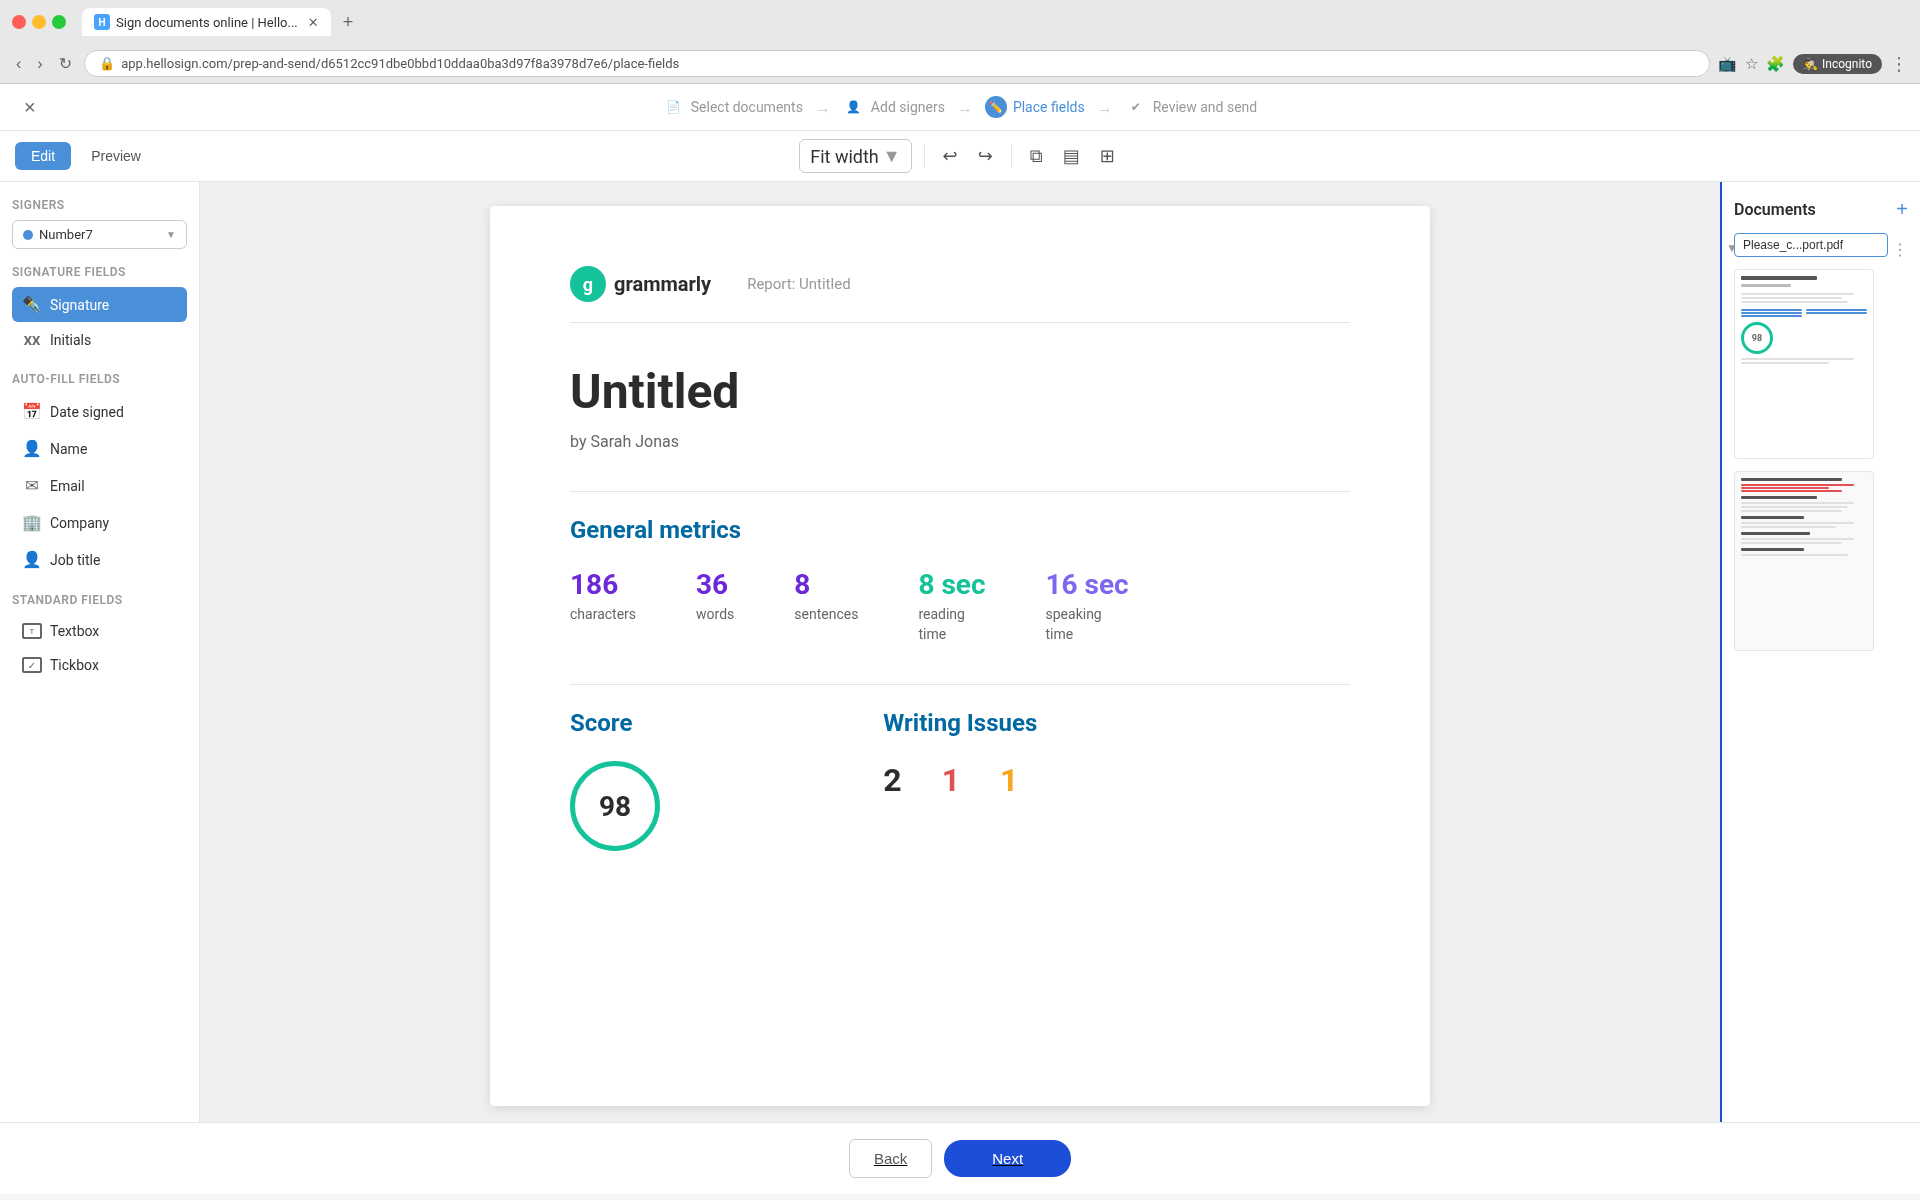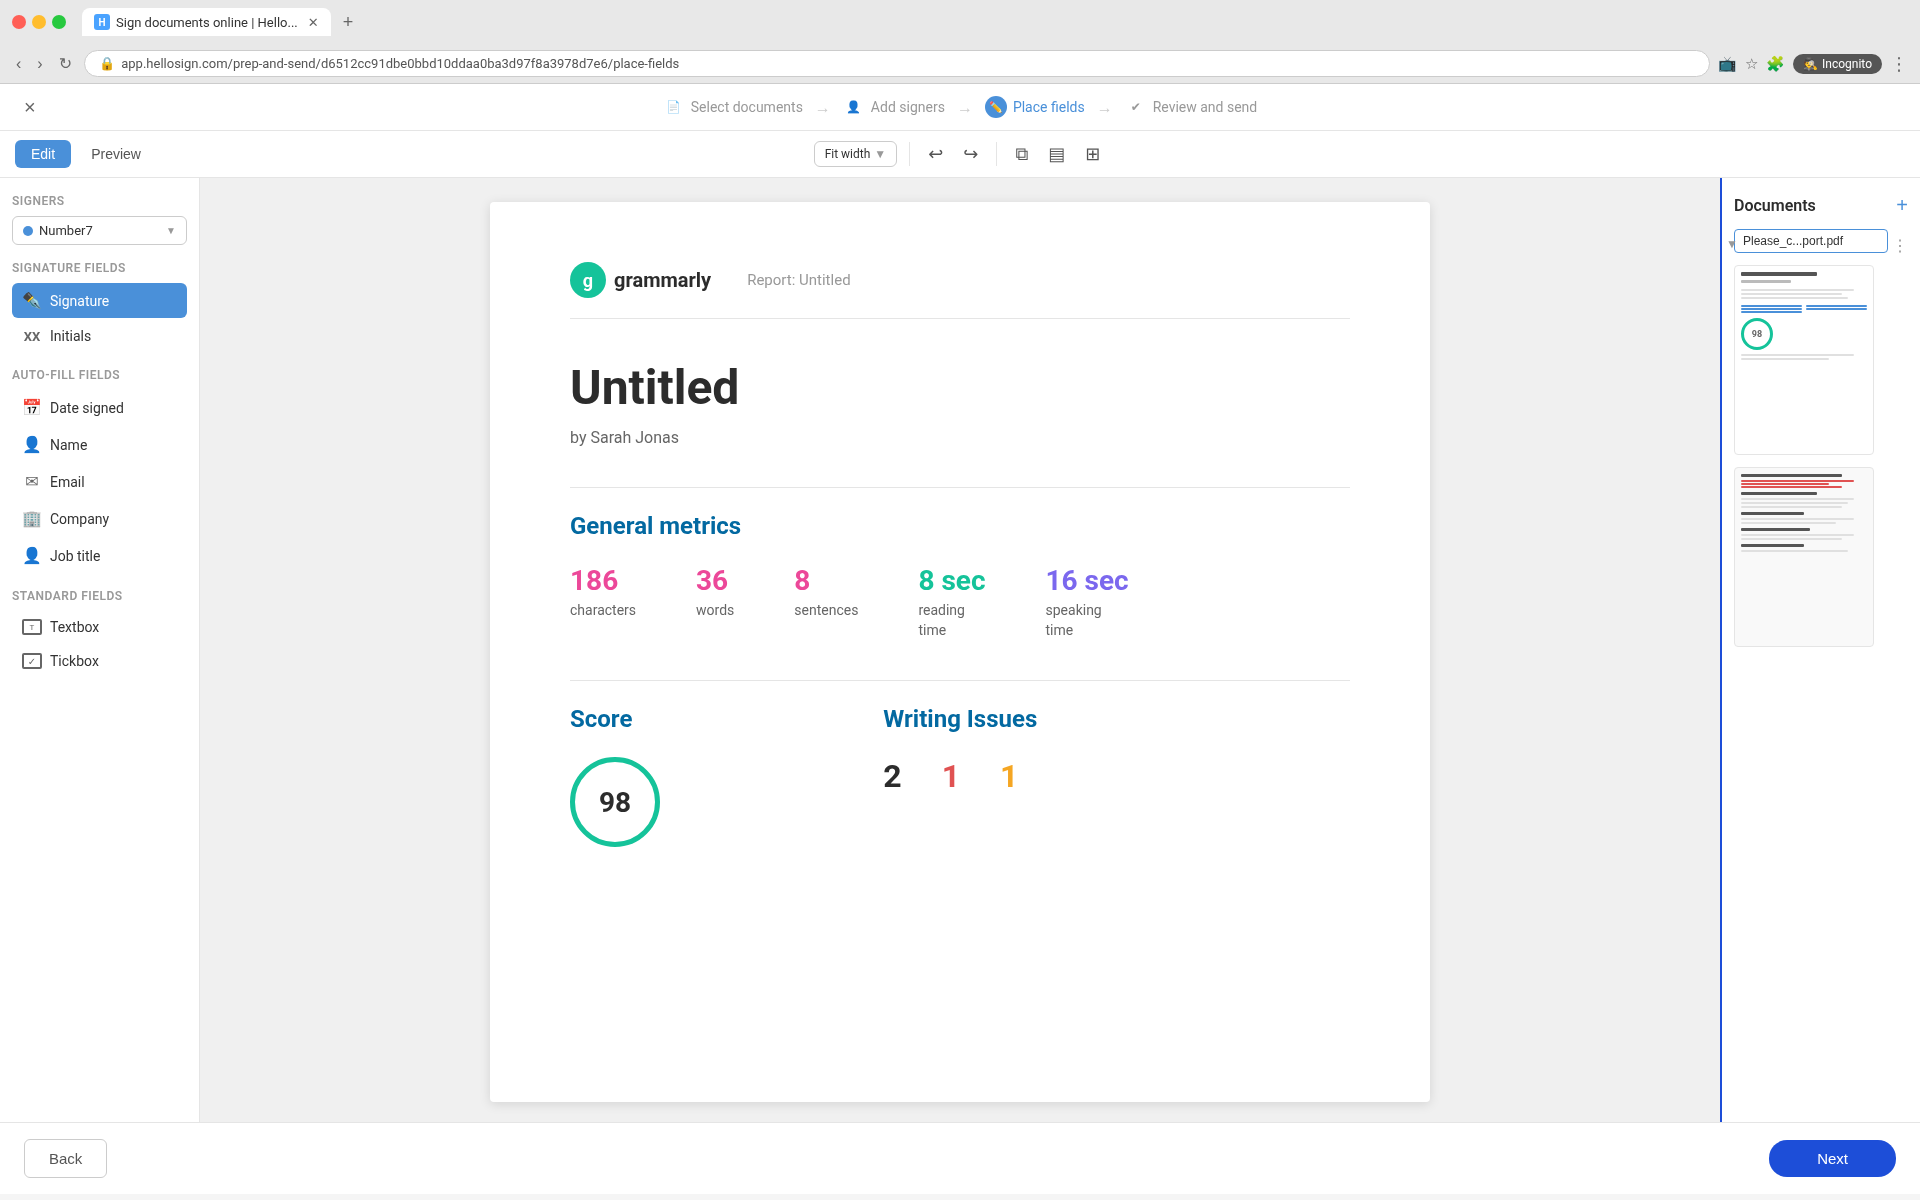--- a/index.html
+++ b/index.html
@@ -37,21 +37,21 @@
     .wizard-step.active .wizard-step-icon { background: #4a90d9; color: white; }
     .wizard-step-arrow { color: #ccc; margin: 0 4px; }
 
     
     .toolbar { display: flex; align-items: center; justify-content: center; padding: 8px 24px; border-bottom: 1px solid #e5e5e5; background: white; position: relative; }
     .toolbar-left { position: absolute; left: 15px; display: flex; gap: 4px; }
     .toolbar-tab { padding: 6px 16px; border-radius: 6px; font-size: 14px; font-weight: 500; cursor: pointer; border: none; }
     .toolbar-tab.active { background: #4a90d9; color: white; }
     .toolbar-tab.inactive { background: none; color: #555; }
     .toolbar-center { display: flex; align-items: center; gap: 8px; }
-    .fit-width-select { border: 1px solid #ccc; border-radius: 6px; padding: 5px 10px; font-size: 12px; color: #333; background: white; cursor: pointer; display: flex; align-items: center; gap: 4px; }
+    .fit-width-select { border: 1px solid #ccc; border-radius: 6px; padding: 5px 10px; font-size: 18px; color: #333; background: white; cursor: pointer; display: flex; align-items: center; gap: 4px; }
     .toolbar-divider { width: 1px; height: 24px; background: #e5e5e5; margin: 0 4px; }
     .toolbar-btn { background: none; border: none; color: #555; font-size: 18px; cursor: pointer; padding: 4px 6px; border-radius: 4px; }
 
     
     .main-area { display: flex; flex: 1; overflow: hidden; }
 
     
     .left-sidebar { width: 200px; background: white; border-right: 1px solid #e5e5e5; padding: 16px 12px; overflow-y: auto; flex-shrink: 0; }
     .sidebar-section-title { font-size: 12px; font-weight: 600; color: #999; text-transform: uppercase; letter-spacing: 0.5px; margin-bottom: 8px; margin-top: 16px; }
     .sidebar-section-title:first-child { margin-top: 0; }
@@ -72,21 +72,21 @@
     .grammarly-logo { display: flex; align-items: center; gap: 8px; }
     .grammarly-circle { width: 36px; height: 36px; border-radius: 50%; background: #15c39a; display: flex; align-items: center; justify-content: center; color: white; font-size: 18px; font-weight: bold; }
     .grammarly-text { font-size: 20px; font-weight: 700; color: #2c2c2c; }
     .doc-report-title { color: #999; font-size: 15px; margin-left: 20px; }
     .doc-title { font-size: 48px; font-weight: 700; color: #2c2c2c; margin-bottom: 12px; }
     .doc-author { font-size: 16px; color: #666; margin-bottom: 40px; }
     .doc-divider { border: none; border-top: 1px solid #e5e5e5; margin: 24px 0; }
     .doc-section-title { font-size: 24px; font-weight: 700; color: #0369a1; margin-bottom: 24px; }
     .metrics-grid { display: flex; gap: 60px; margin-bottom: 40px; }
     .metric-item { display: flex; flex-direction: column; }
-    .metric-value { font-size: 28px; font-weight: 700; color: #ec4899; margin-bottom: 4px; }
+    .metric-value { font-size: 28px; font-weight: 700; color: #6d28d9; margin-bottom: 4px; }
     .metric-value.teal { color: #15c39a; }
     .metric-label { font-size: 14px; color: #666; line-height: 1.4; }
     .bottom-section { display: flex; gap: 80px; margin-top: 20px; }
     .score-section { flex: 1; }
     .writing-issues-section { flex: 2; }
     .score-circle { width: 90px; height: 90px; border-radius: 50%; border: 5px solid #15c39a; display: flex; align-items: center; justify-content: center; font-size: 28px; font-weight: 700; color: #2c2c2c; margin-top: 16px; }
 
     
     .right-sidebar { width: 200px; background: white; border-left: 2px solid #1d4ed8; padding: 16px 12px; flex-shrink: 0; }
     .right-sidebar-header { display: flex; align-items: center; justify-content: space-between; margin-bottom: 12px; }
@@ -101,21 +101,21 @@
     .thumb-content { padding: 6px; font-size: 5px; color: #666; }
     .thumb-line { height: 3px; background: #e0e0e0; border-radius: 1px; margin-bottom: 2px; }
     .thumb-line.dark { background: #555; }
     .thumb-line.short { background: #bbb; width: 40%; }
     .thumb-line-blue { height: 2px; background: #4a90d9; border-radius: 1px; margin-bottom: 1px; }
     .thumb-line-red { height: 2px; background: #e05252; border-radius: 1px; margin-bottom: 1px; }
     .thumb-grid { display: flex; gap: 4px; margin-bottom: 3px; }
     .thumb-col { flex: 1; }
 
     
-    .app-footer { display: flex; align-items: center; justify-content: space-between; padding: 16px 24px; border-top: 1px solid #e5e5e5; background: white; gap: 12px; }
+    .app-footer { display: flex; align-items: center; justify-content: center; padding: 16px 8px; border-top: 1px solid #e5e5e5; background: white; gap: 12px; text-decoration: underline; }
     .btn-back { background: none; border: 1px solid #ccc; border-radius: 6px; padding: 10px 24px; font-size: 15px; color: #555; cursor: pointer; }
     .btn-next { background: #1d4ed8; border: none; border-radius: 18px; padding: 10px 48px; font-size: 15px; color: white; cursor: pointer; font-weight: 500; }
 
     
     .writing-numbers { display: flex; gap: 40px; margin-top: 12px; }
     .writing-num { font-size: 32px; font-weight: 700; }
     .writing-num.green { color: #2c2c2c; }
     .writing-num.red { color: #e05252; }
     .writing-num.orange { color: #f5a623; }
   </style>

